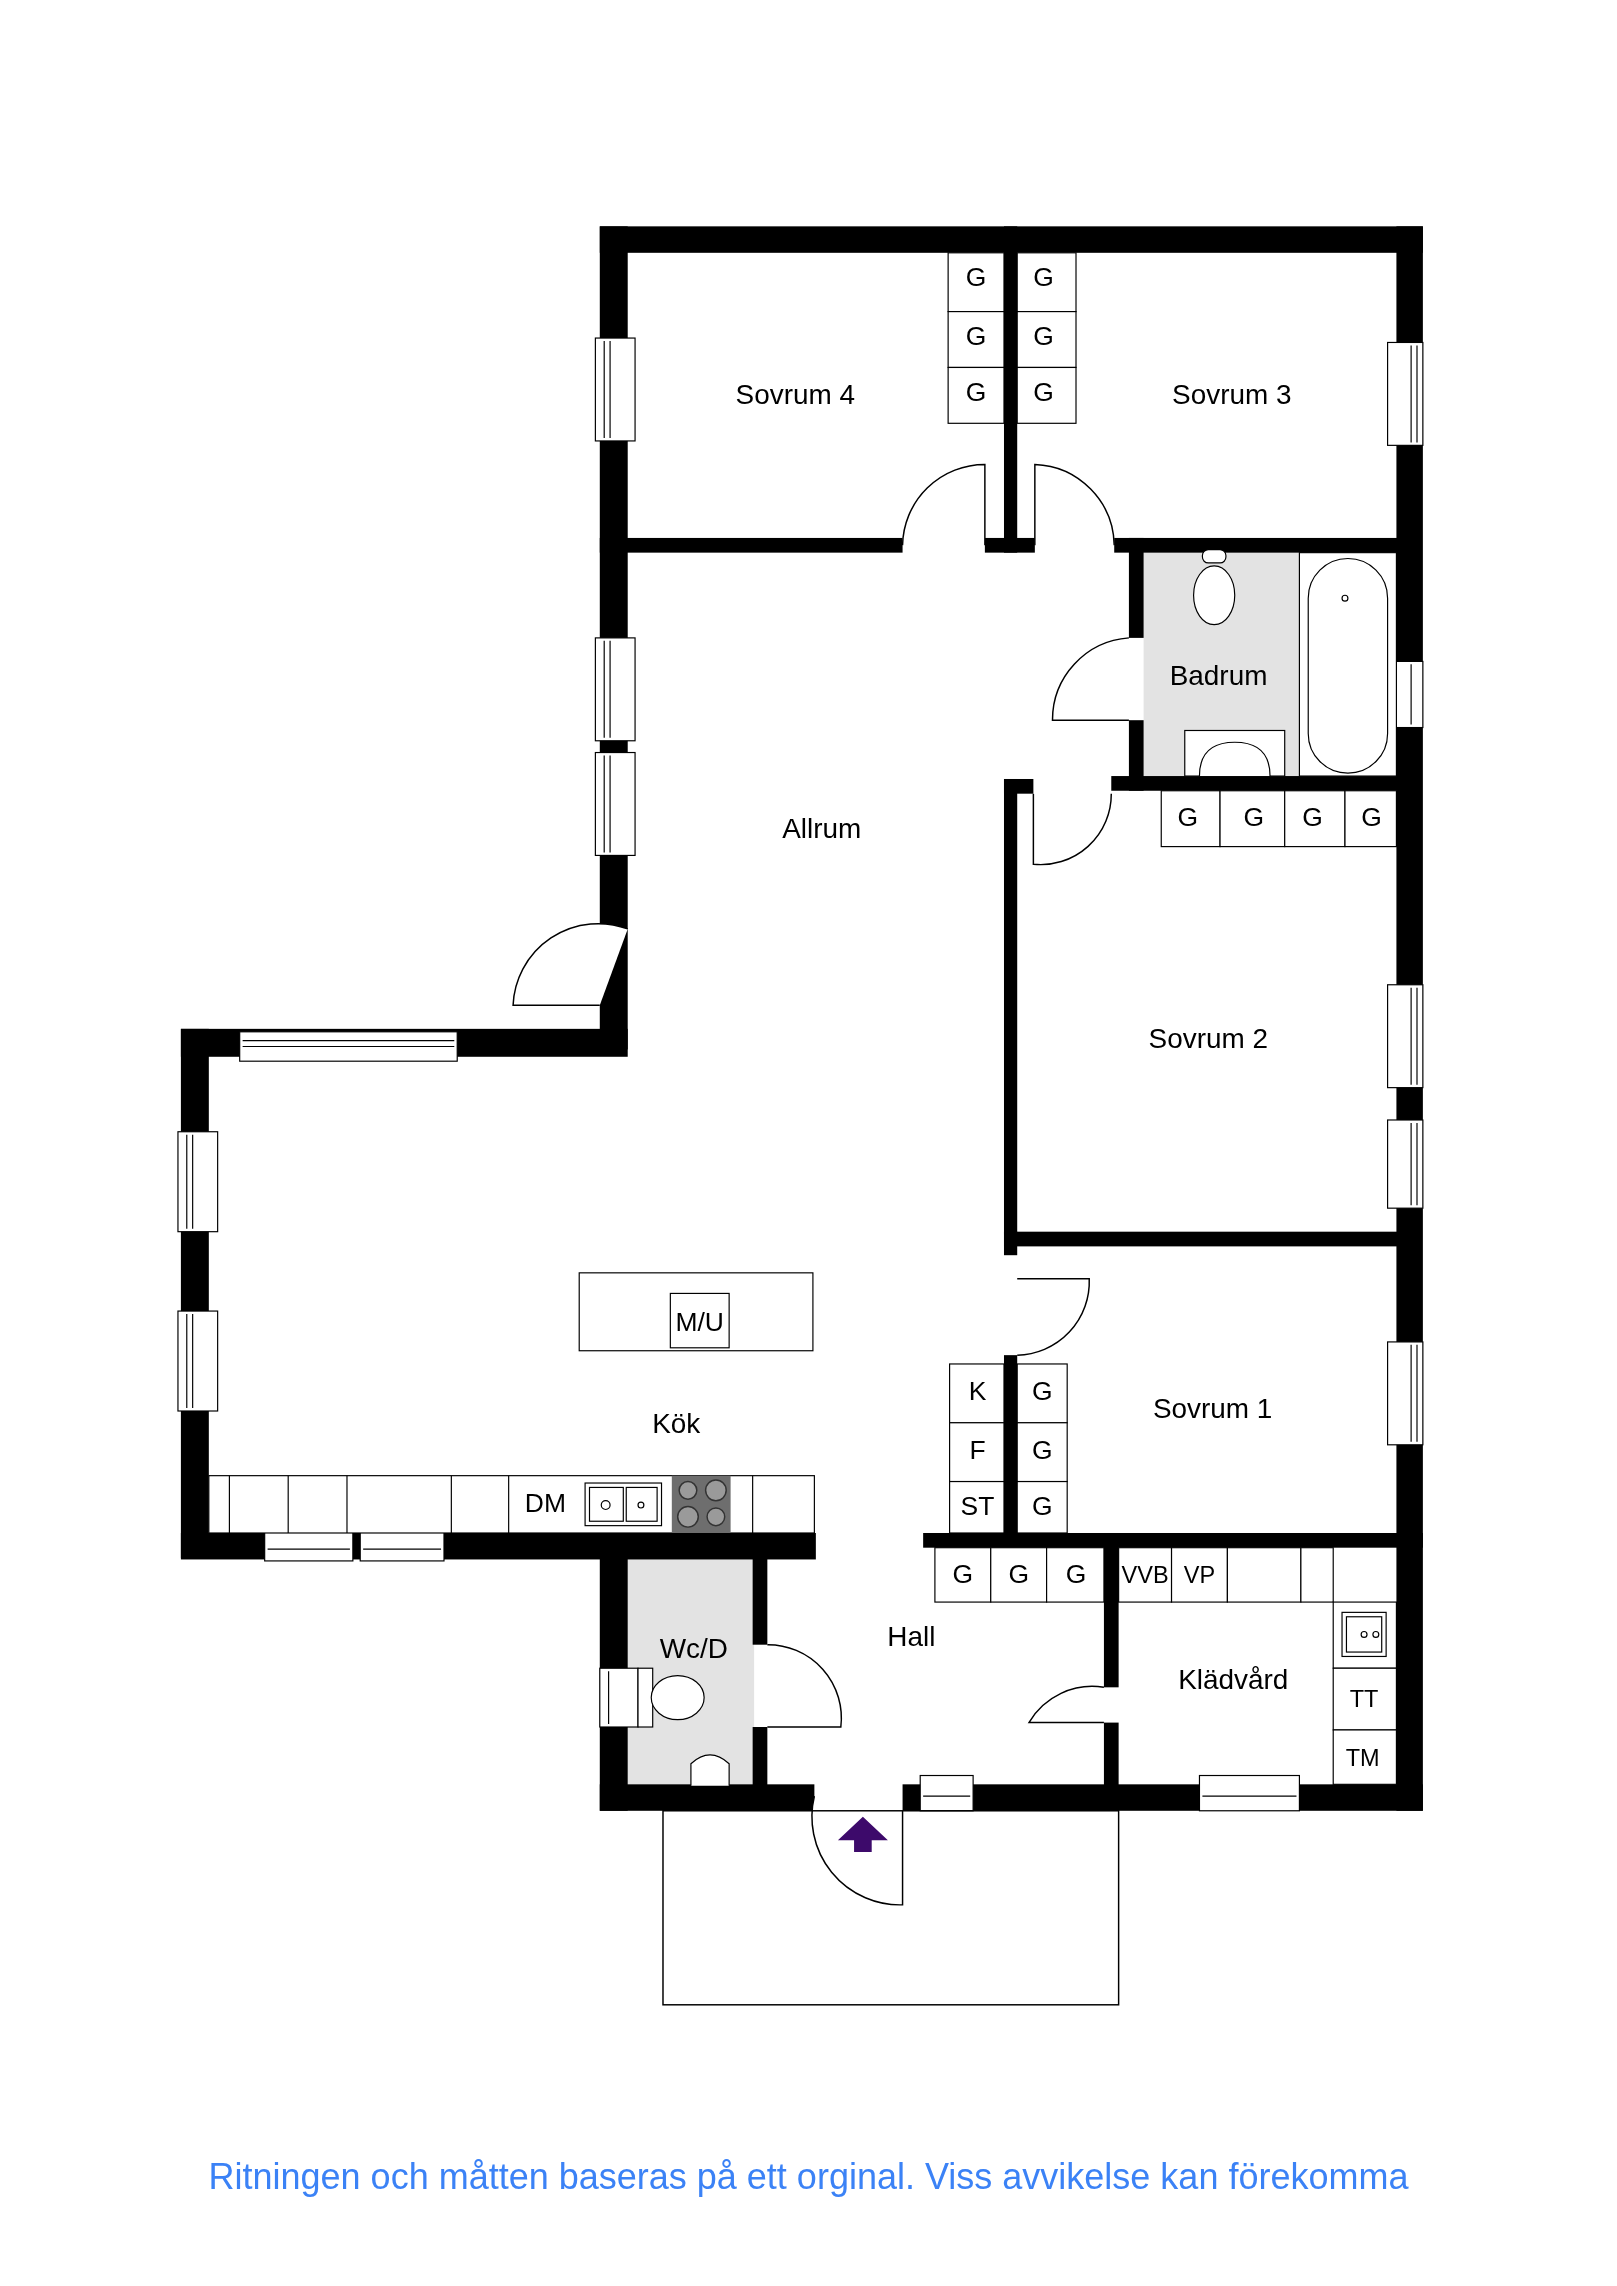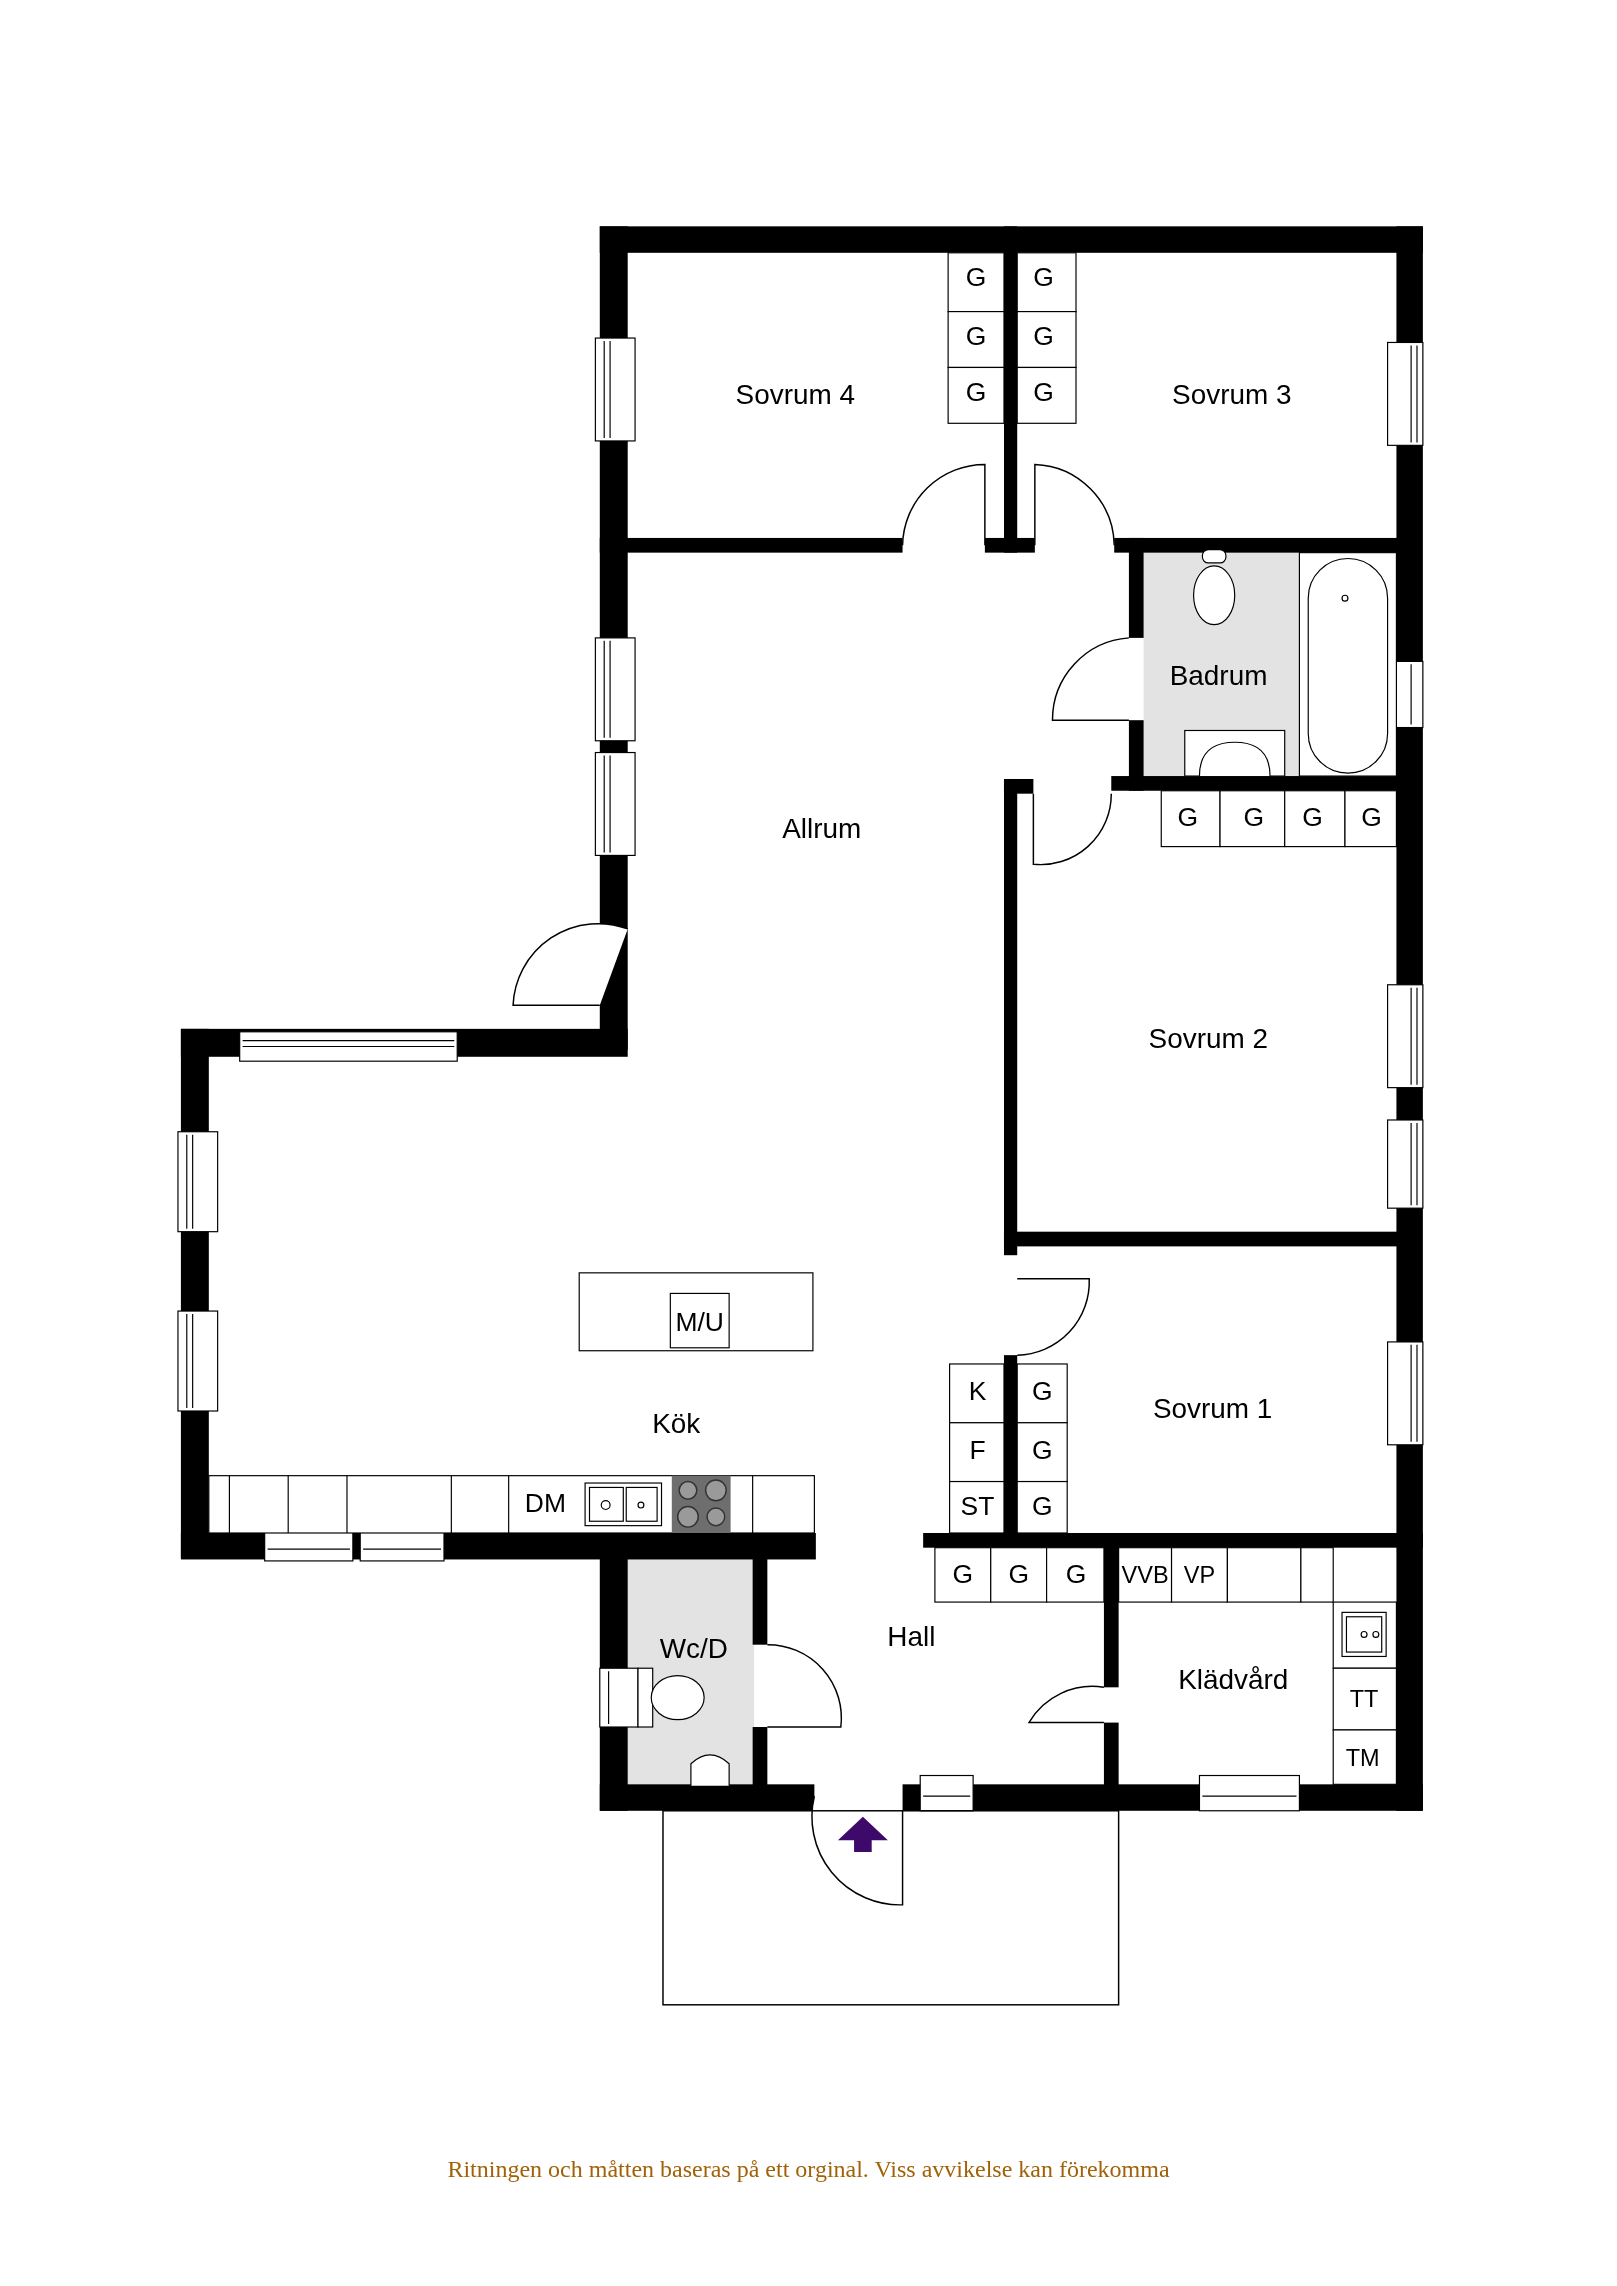--- a/index.html
+++ b/index.html
@@ -2,21 +2,21 @@
 <html><head>
 <meta charset="utf-8">
 <style>
   html,body{margin:0;padding:0;background:#fff;}
   body{width:1617px;height:2287px;position:relative;overflow:hidden;font-family:"Liberation Sans",sans-serif;}
   #plan{position:absolute;left:0;top:0;width:1617px;height:2287px;}
   .lbl{font-family:"Liberation Sans",sans-serif;fill:#000;text-anchor:middle;dominant-baseline:middle;}
   .room{font-size:19px;}
   .cab{font-size:18px;}
   .small{font-size:16px;}
-  #footer{position:absolute;left:0;top:2156px;width:1617px;text-align:center;font-size:24px;color:#a16207;font-family:Liberation Serif, serif;}
+  #footer{position:absolute;left:0;top:2156px;width:1617px;text-align:center;font-size:36px;color:#3b82f6;font-family:Liberation Sans, sans-serif;}
 </style>
 </head>
 <body>
 
 <svg id="plan" viewBox="0 0 1100 1556" xmlns="http://www.w3.org/2000/svg">
 
   <rect x="778" y="374" width="168" height="154" fill="#e3e3e3"></rect>
   <rect x="427" y="1052" width="86" height="164" fill="#e3e3e3"></rect>
 
   <g fill="#000">

